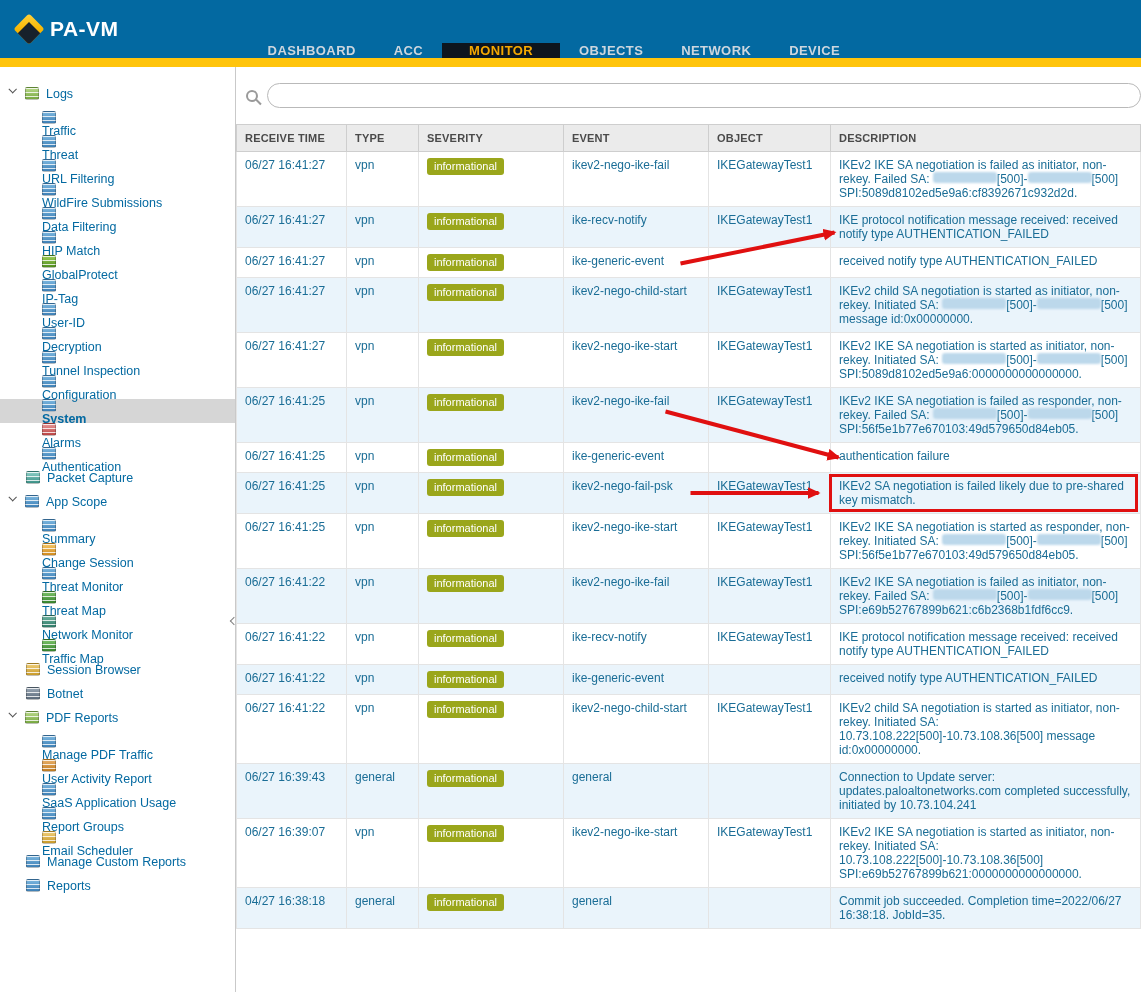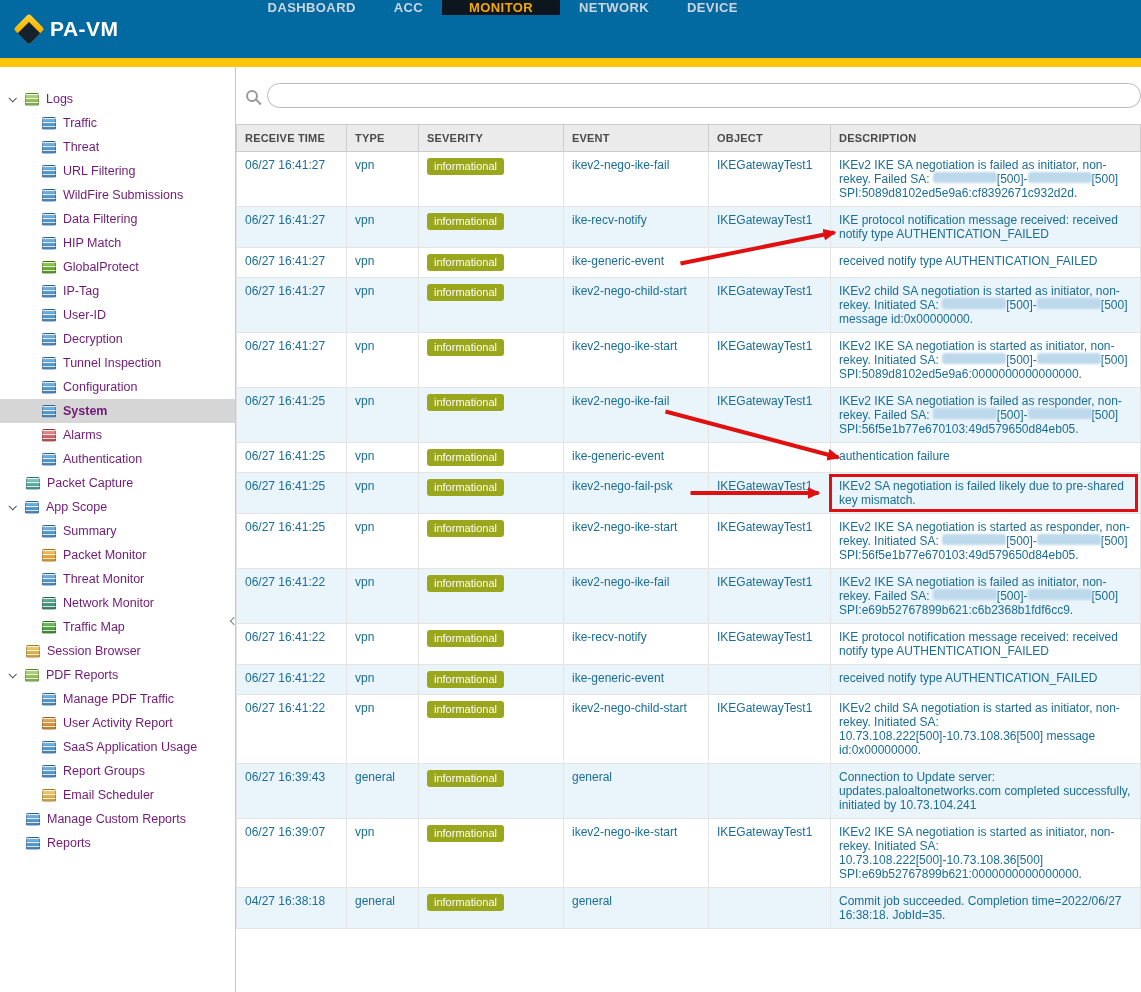--- a/index.html
+++ b/index.html
@@ -7,37 +7,37 @@
     font-family:"Liberation Sans",sans-serif;position:relative;}
 
   
   .topnav{height:58px;background:#0369a1;display:flex;align-items:stretch;}
   .logo{display:flex;align-items:center;gap:10px;padding:0 18px;}
   .logo-icon{width:22px;height:22px;transform:rotate(45deg);border-radius:3px;
     background:linear-gradient(135deg,#ffd23d 0%,#f7b500 55%,#e89200 100%);
     position:relative;overflow:hidden;flex:none;}
   .logo-icon::after{content:"";position:absolute;left:6px;top:6px;width:22px;height:22px;background:#17212b;}
   .logo-text{color:#fff;font-size:21px;font-weight:bold;letter-spacing:.5px;}
-  .nav-tabs{display:flex;align-items:flex-start;margin-left:112px;}
+  .nav-tabs{display:flex;align-items:flex-end;margin-left:112px;}
   .tab{display:flex;align-items:center;padding:0 19px;color:#cdd6de;font-size:13px;
     font-weight:bold;letter-spacing:.4px;cursor:pointer;}
   .tab.active{background:#0d151e;color:#f5a800;padding:0 27px;}
   .gold-bar{height:9px;background:#ffc40c;}
 
   
   .content{display:flex;height:925px;}
   .sidebar{width:235px;flex:none;padding-top:20px;background:#fff;overflow:hidden;}
   .main{flex:1;border-left:1px solid #c9c9c9;display:flex;flex-direction:column;overflow:hidden;}
 
   
-  .tree-item{display:flex;align-items:center;height:24px;font-size:12.5px;color:#701a75;
+  .tree-item{display:flex;height:24px;font-size:12.5px;color:#0369a1;
     cursor:pointer;white-space:nowrap;}
   .tree-item.depth0{padding-left:9px;}
   .tree-item.depth0.nocaret{padding-left:26px;}
-  .tree-item.depth1{padding-left:42px;}
+  .tree-item.depth1{padding-left:42px;flex-direction:column;}
   .caret{width:6px;height:6px;border-right:1.6px solid #555;border-bottom:1.6px solid #555;
     transform:rotate(45deg) translateY(-1px);margin-right:10px;flex:none;}
   .ticon{display:inline-block;width:14px;height:13px;border-radius:2px;margin-right:7px;flex:none;
     border:1px solid rgba(0,0,0,.22);
     background-image:repeating-linear-gradient(180deg,rgba(255,255,255,.8) 0 1px,transparent 1px 4px),
       linear-gradient(180deg,var(--c1,#7db8e0),var(--c2,#3d7fb5));}
   .tree-item.selected{background:#d6d6d6;font-weight:bold;}
   .collapse-handle{position:absolute;left:228px;top:598px;width:12px;height:46px;z-index:30;
     display:flex;align-items:center;justify-content:center;cursor:pointer;}
   .collapse-handle .chev{width:6px;height:6px;border-left:1.6px solid #808080;
@@ -75,20 +75,21 @@
 
 <header class="topnav">
   <div class="logo">
     <span class="logo-icon"></span>
     <span class="logo-text">PA-VM</span>
   </div>
   <nav class="nav-tabs">
       <div class="tab">DASHBOARD</div>
       <div class="tab">ACC</div>
       <div class="tab active">MONITOR</div>
+      <div class="tab">OBJECTS</div>
       <div class="tab">NETWORK</div>
       <div class="tab">DEVICE</div>
     </nav>
 </header>
 <div class="gold-bar"></div>
 
 <div class="content">
   <aside class="sidebar">
       <div class="tree-item depth0">
         <span class="caret"></span>
@@ -163,37 +164,45 @@
         <span class="caret"></span>
         <span class="ticon" style="--c1: #7db8e0; --c2: #3d7fb5;"></span>
         <span>App Scope</span>
       </div>
       <div class="tree-item depth1">
         <span class="ticon" style="--c1: #7db8e0; --c2: #3d7fb5;"></span>
         <span>Summary</span>
       </div>
       <div class="tree-item depth1">
         <span class="ticon" style="--c1: #f5c96a; --c2: #d08a1e;"></span>
-        <span>Packet Monitor</span>
+        <span>Change Session</span>
       </div>
       <div class="tree-item depth1">
         <span class="ticon" style="--c1: #7db8e0; --c2: #3d7fb5;"></span>
         <span>Threat Monitor</span>
+      </div>
+      <div class="tree-item depth1">
+        <span class="ticon" style="--c1: #7cc36a; --c2: #35822c;"></span>
+        <span>Threat Map</span>
       </div>
       <div class="tree-item depth1">
         <span class="ticon" style="--c1: #6fb3a0; --c2: #2f7a68;"></span>
         <span>Network Monitor</span>
       </div>
       <div class="tree-item depth1">
         <span class="ticon" style="--c1: #7cc36a; --c2: #35822c;"></span>
         <span>Traffic Map</span>
       </div>
       <div class="tree-item depth0 nocaret">
         <span class="ticon" style="--c1: #f0cf7a; --c2: #c89a2a;"></span>
         <span>Session Browser</span>
+      </div>
+      <div class="tree-item depth0 nocaret">
+        <span class="ticon" style="--c1: #9aa7b5; --c2: #5a6a7a;"></span>
+        <span>Botnet</span>
       </div>
       <div class="tree-item depth0">
         <span class="caret"></span>
         <span class="ticon" style="--c1: #b9d98a; --c2: #76a73f;"></span>
         <span>PDF Reports</span>
       </div>
       <div class="tree-item depth1">
         <span class="ticon" style="--c1: #7db8e0; --c2: #3d7fb5;"></span>
         <span>Manage PDF Traffic</span>
       </div>

